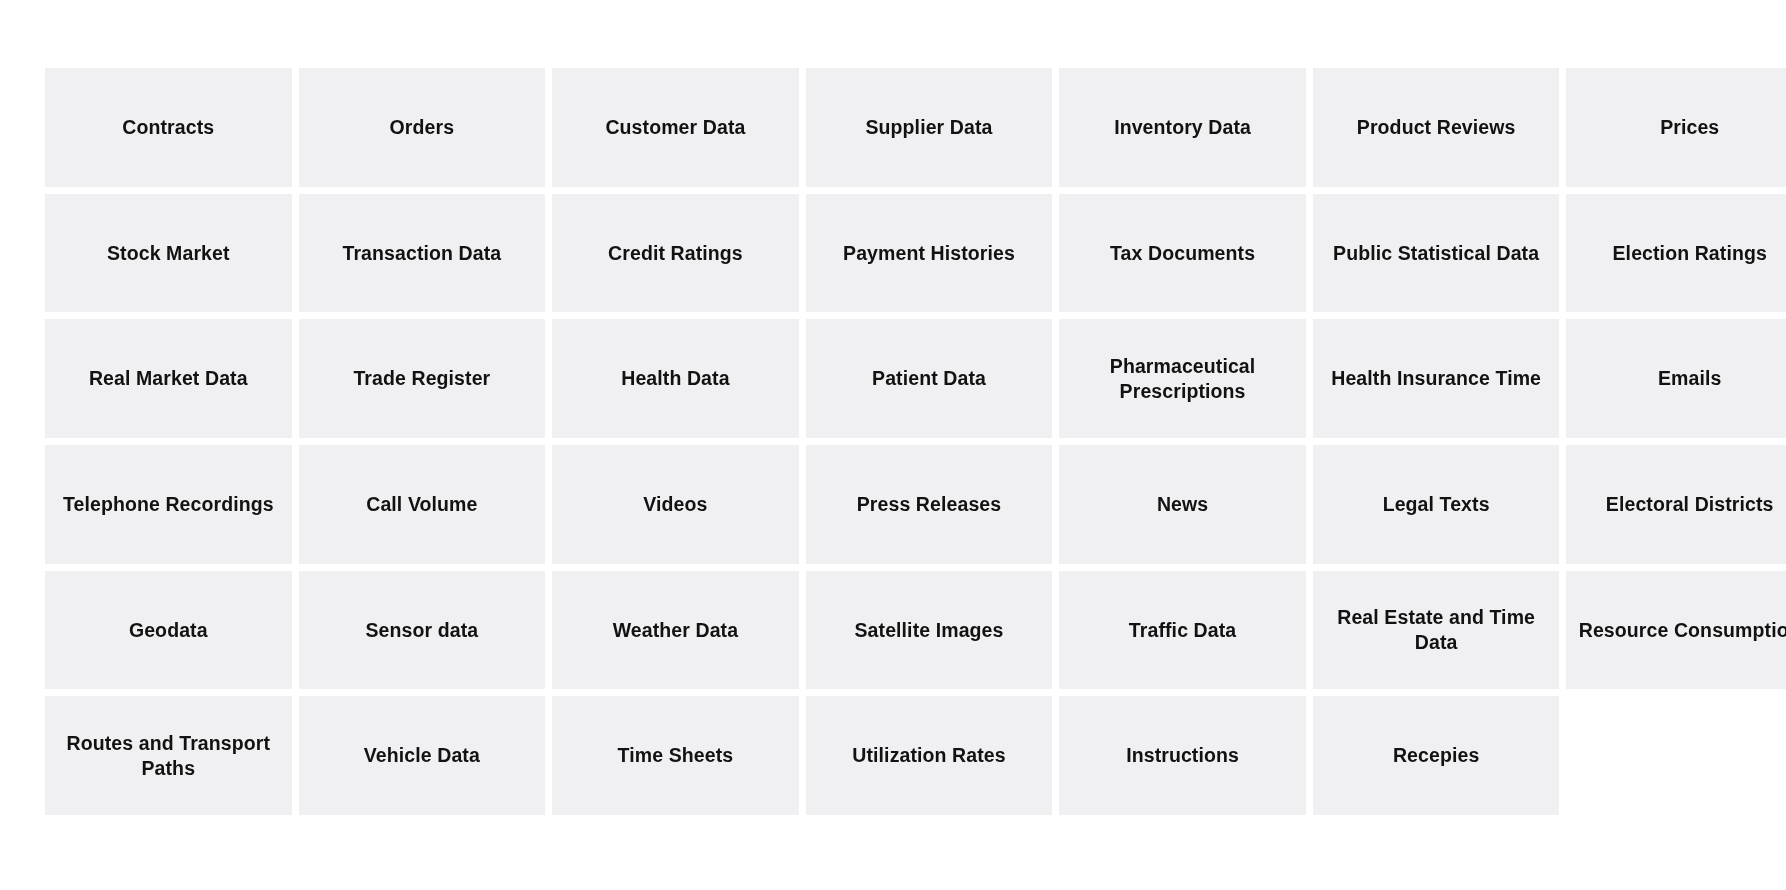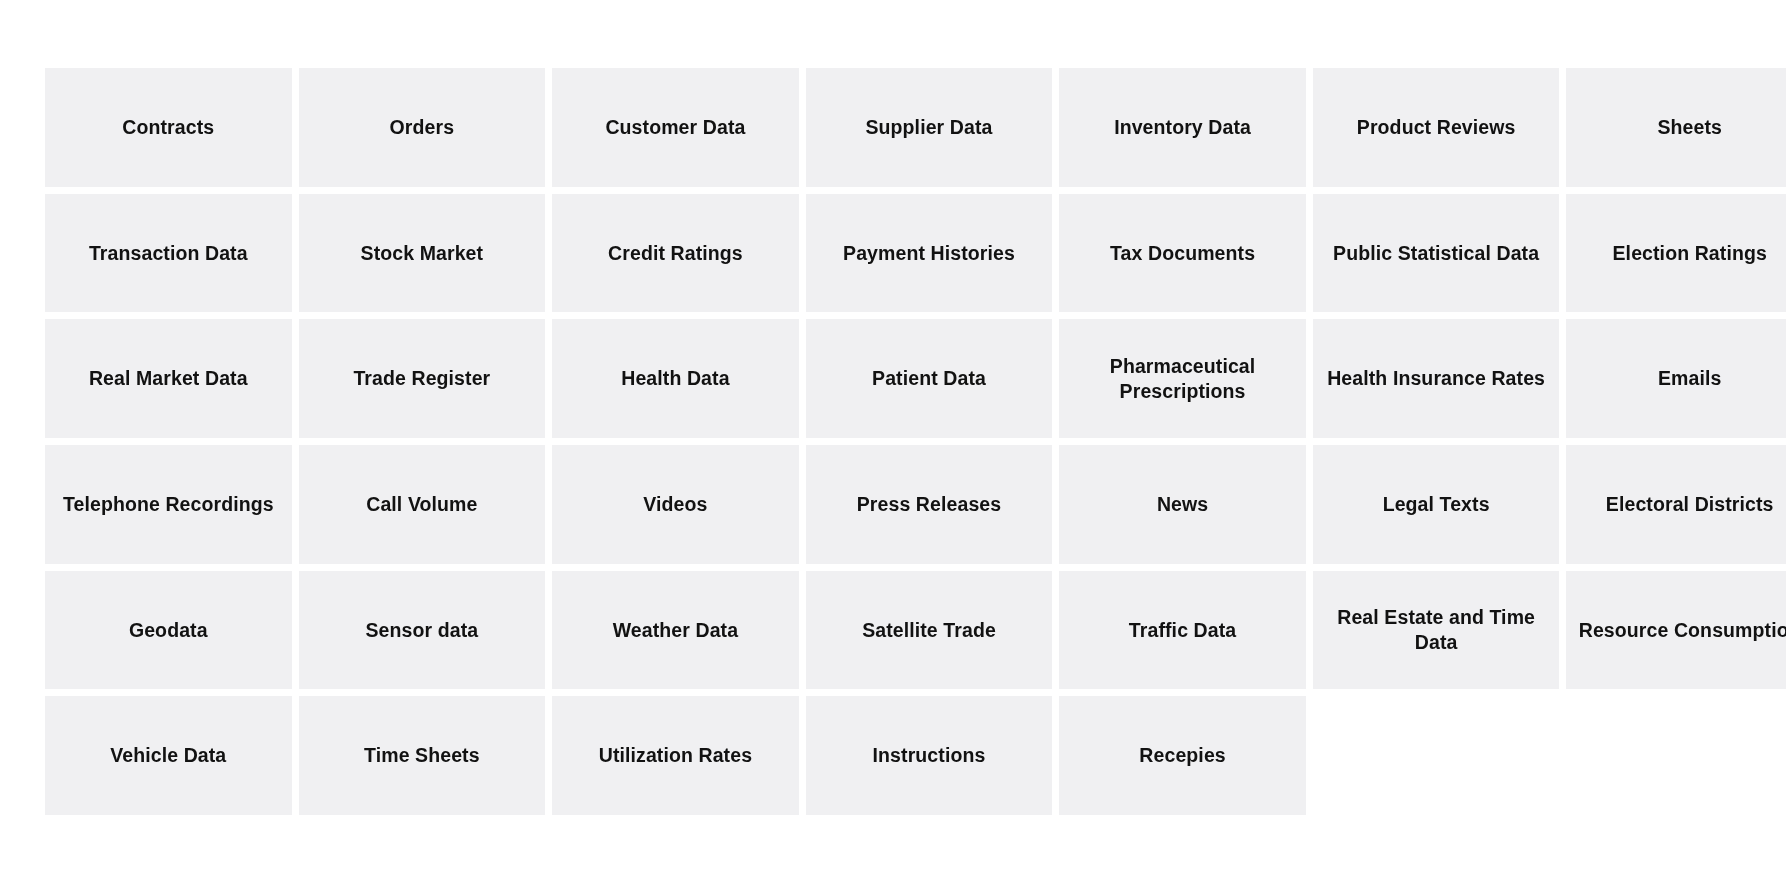--- a/index.html
+++ b/index.html
@@ -66,28 +66,28 @@
     <div class="cell">
         <span class="cell-label">Supplier Data</span>
       </div>
     <div class="cell">
         <span class="cell-label">Inventory Data</span>
       </div>
     <div class="cell">
         <span class="cell-label">Product Reviews</span>
       </div>
     <div class="cell">
-        <span class="cell-label">Sheets</span>
+        <span class="cell-label">Prices</span>
       </div>
 
     <div class="cell">
-        <span class="cell-label">Transaction Data</span>
+        <span class="cell-label">Stock Market</span>
       </div>
     <div class="cell">
-        <span class="cell-label">Stock Market</span>
+        <span class="cell-label">Transaction Data</span>
       </div>
     <div class="cell">
         <span class="cell-label">Credit Ratings</span>
       </div>
     <div class="cell">
         <span class="cell-label">Payment Histories</span>
       </div>
     <div class="cell">
         <span class="cell-label">Tax Documents</span>
       </div>
@@ -107,21 +107,21 @@
     <div class="cell">
         <span class="cell-label">Health Data</span>
       </div>
     <div class="cell">
         <span class="cell-label">Patient Data</span>
       </div>
     <div class="cell">
         <span class="cell-label">Pharmaceutical Prescriptions</span>
       </div>
     <div class="cell">
-        <span class="cell-label">Health Insurance Rates</span>
+        <span class="cell-label">Health Insurance Time</span>
       </div>
     <div class="cell">
         <span class="cell-label">Emails</span>
       </div>
 
     <div class="cell">
         <span class="cell-label">Telephone Recordings</span>
       </div>
     <div class="cell">
         <span class="cell-label">Call Volume</span>
@@ -145,32 +145,35 @@
     <div class="cell">
         <span class="cell-label">Geodata</span>
       </div>
     <div class="cell">
         <span class="cell-label">Sensor data</span>
       </div>
     <div class="cell">
         <span class="cell-label">Weather Data</span>
       </div>
     <div class="cell">
-        <span class="cell-label">Satellite Trade</span>
+        <span class="cell-label">Satellite Images</span>
       </div>
     <div class="cell">
         <span class="cell-label">Traffic Data</span>
       </div>
     <div class="cell">
         <span class="cell-label">Real Estate and Time Data</span>
       </div>
     <div class="cell">
         <span class="cell-label">Resource Consumption</span>
       </div>
 
+    <div class="cell">
+        <span class="cell-label">Routes and Transport Paths</span>
+      </div>
     <div class="cell">
         <span class="cell-label">Vehicle Data</span>
       </div>
     <div class="cell">
         <span class="cell-label">Time Sheets</span>
       </div>
     <div class="cell">
         <span class="cell-label">Utilization Rates</span>
       </div>
     <div class="cell">

